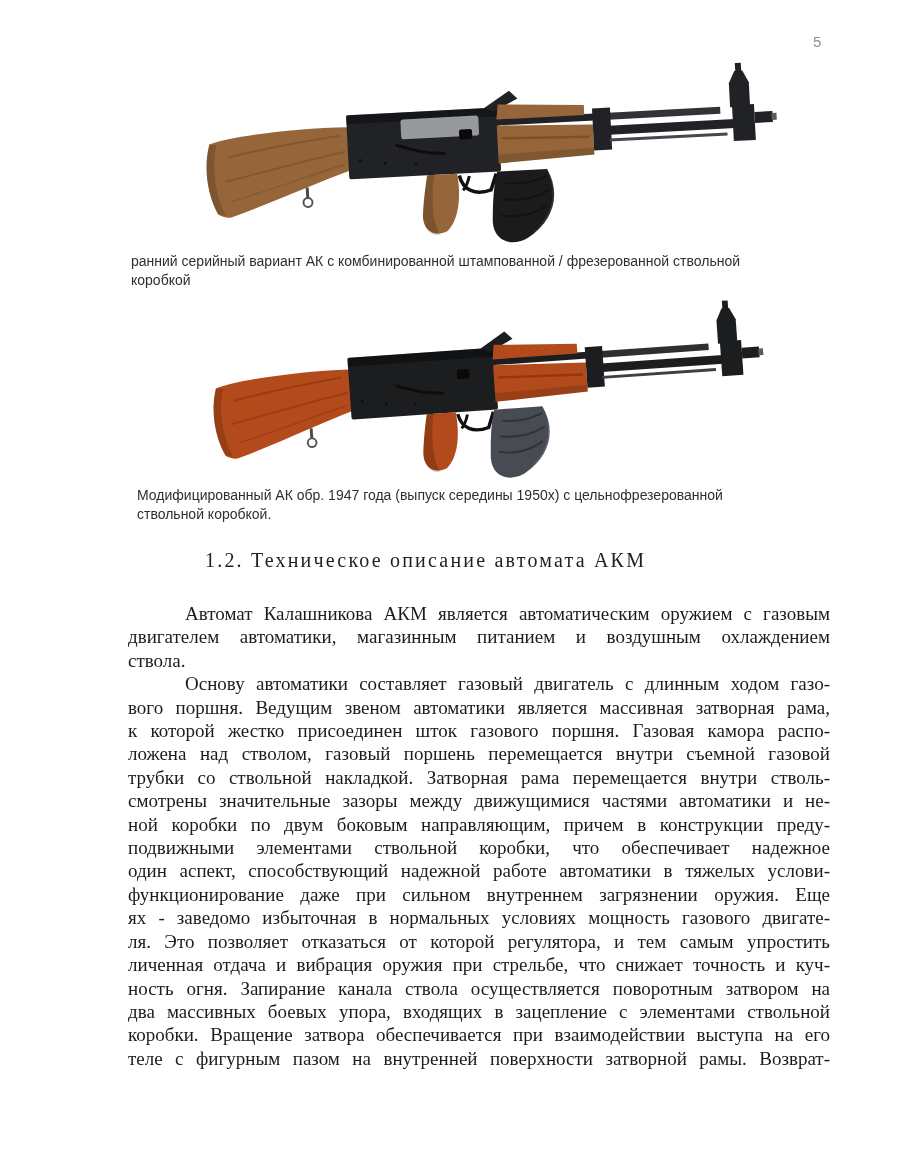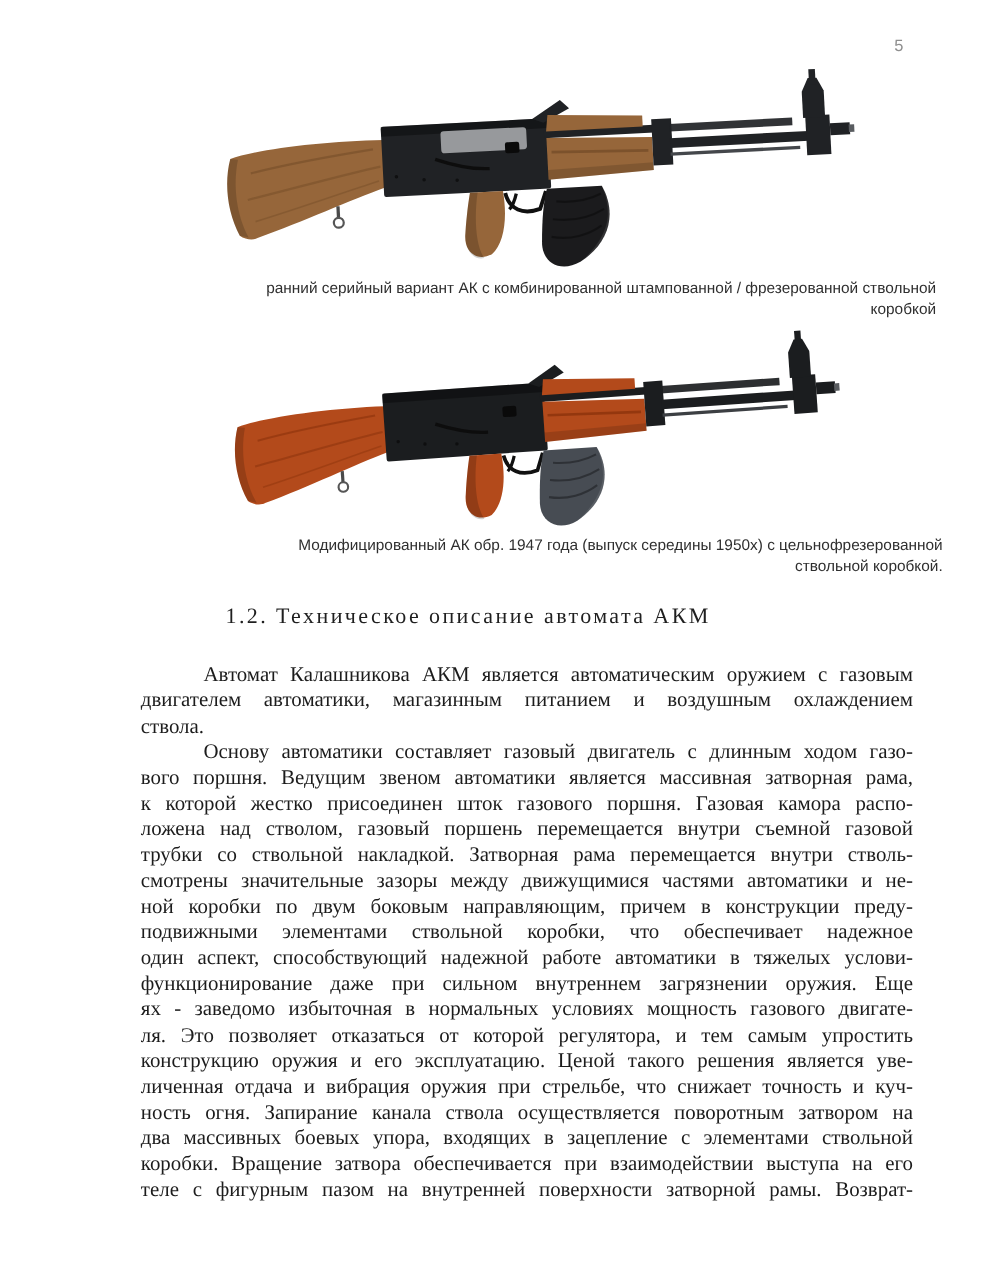--- a/index.html
+++ b/index.html
@@ -13,21 +13,21 @@
     font-family:"Liberation Sans","DejaVu Sans",sans-serif; color:#8f8f8f;
   }
   .figure { position:relative; }
   .fig1 { margin:62px 0 0 198px; width:582px; height:176px; }
   .fig2 { margin:14px 0 0 205px; width:562px; height:170px; }
   svg.rifle { display:block; width:100%; height:100%; overflow:visible; }
   .caption {
     font-family:"Liberation Sans","DejaVu Sans",sans-serif;
     font-size:14px; line-height:19px; color:#2f2f2f; width:720px;
   }
-  .caption .line { text-align:right; }
+  .caption .line { text-align:left; }
   .caption1 { margin:14px 0 0 131px; }
   .caption2 { margin:12px 0 0 137px; }
   .heading {
     margin:24px 0 3px 205px; font-size:20px; font-weight:400;
     letter-spacing:2.2px; color:#1f1f1f; line-height:24px;
   }
   .bodytext { margin:30px 0 0 128px; width:702px; font-size:19px; line-height:23.4px; }
   .para { margin:0; }
   .para .line { text-align:justify; text-align-last:justify; }
   .para .line:first-child { text-indent:57px; }
@@ -128,21 +128,20 @@
         <div class="line">к которой жестко присоединен шток газового поршня. Газовая камора распо-</div>
         <div class="line">ложена над стволом, газовый поршень перемещается внутри съемной газовой</div>
         <div class="line">трубки со ствольной накладкой. Затворная рама перемещается внутри стволь-</div>
         <div class="line">смотрены значительные зазоры между движущимися частями автоматики и не-</div>
         <div class="line">ной коробки по двум боковым направляющим, причем в конструкции преду-</div>
         <div class="line">подвижными элементами ствольной коробки, что обеспечивает надежное</div>
         <div class="line">один аспект, способствующий надежной работе автоматики в тяжелых услови-</div>
         <div class="line">функционирование даже при сильном внутреннем загрязнении оружия. Еще</div>
         <div class="line">ях - заведомо избыточная в нормальных условиях мощность газового двигате-</div>
         <div class="line">ля. Это позволяет отказаться от которой регулятора, и тем самым упростить</div>
-        <div class="line">конструкцию оружия и его эксплуатацию. Ценой такого решения является уве-</div>
         <div class="line">личенная отдача и вибрация оружия при стрельбе, что снижает точность и куч-</div>
         <div class="line">ность огня. Запирание канала ствола осуществляется поворотным затвором на</div>
         <div class="line">два массивных боевых упора, входящих в зацепление с элементами ствольной</div>
         <div class="line">коробки. Вращение затвора обеспечивается при взаимодействии выступа на его</div>
         <div class="line last">теле с фигурным пазом на внутренней поверхности затворной рамы. Возврат-</div>
       </div>
   </div>
 </div>
 
 </body></html>

